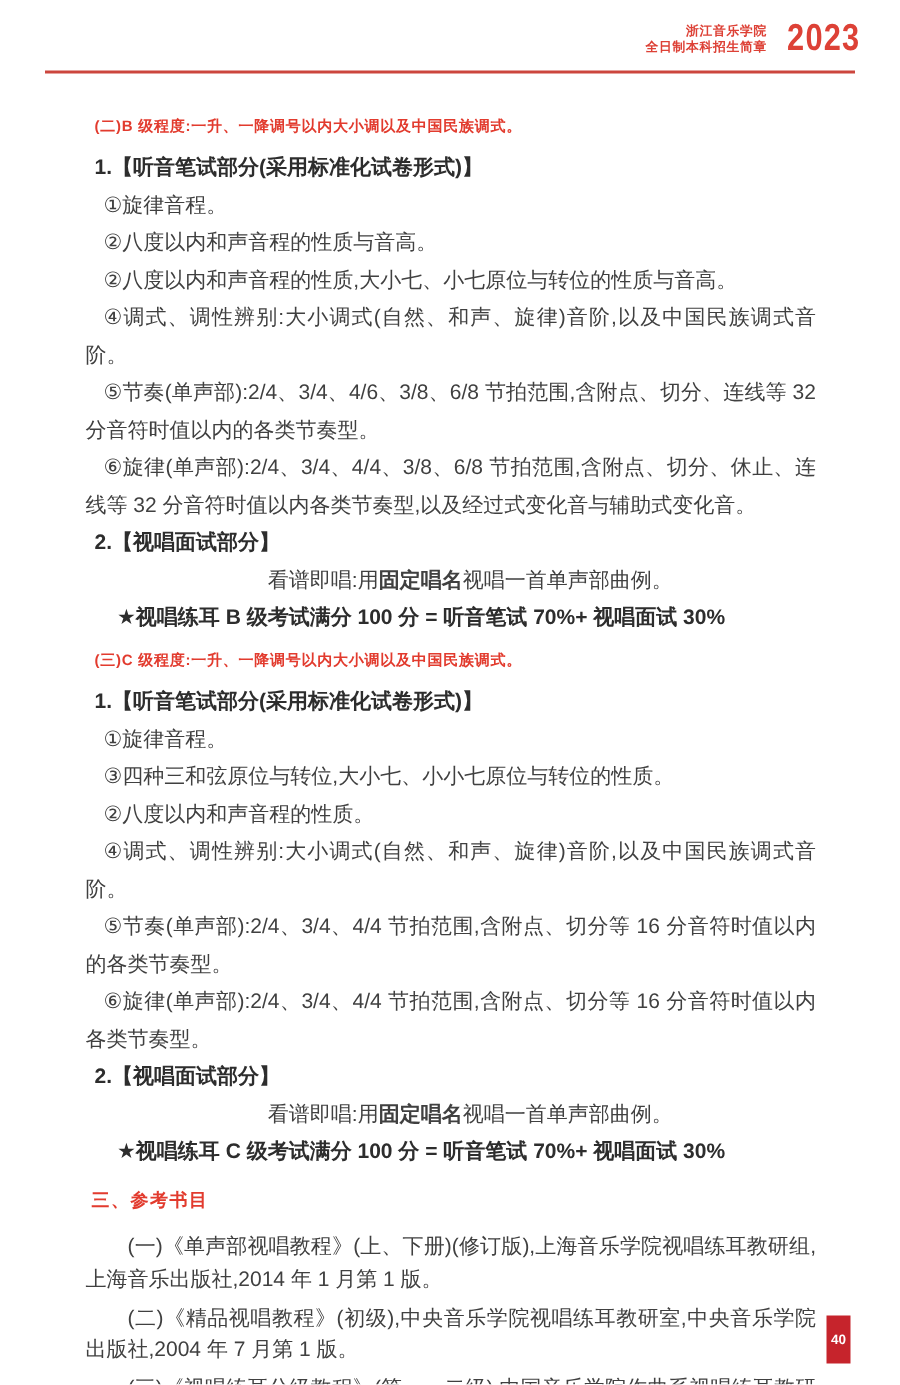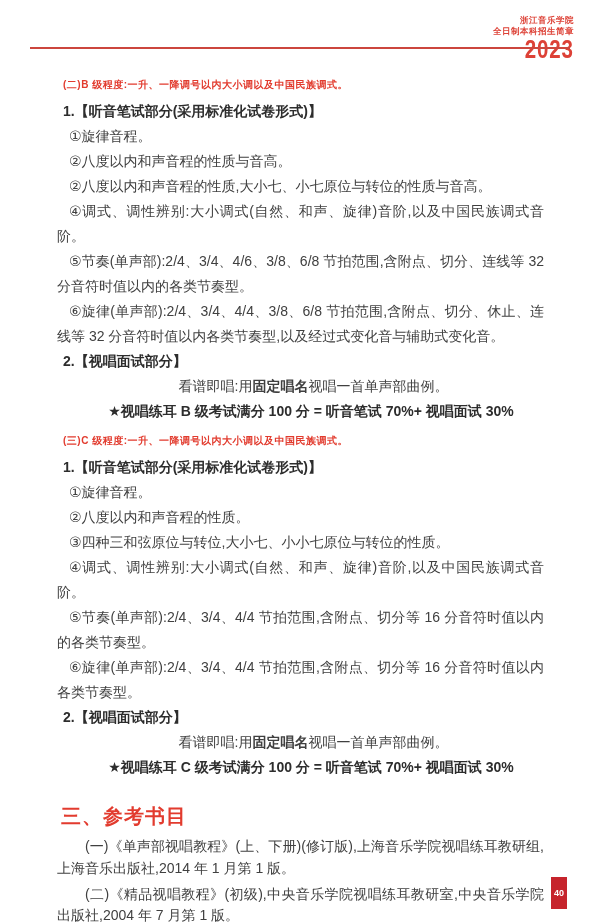--- a/index.html
+++ b/index.html
@@ -38,41 +38,41 @@
   }
   .blk{margin:0;}
   .blk-section{
     color:var(--red,#e23b2e);font-weight:700;font-size:10px;
     text-indent:6px;letter-spacing:0.5px;margin:4px 0 2px;
     text-align:left;
   }
   .blk-subhead{font-weight:700;color:#2d2d2d;text-indent:6px;text-align:left;}
   .blk-item{text-indent:12px;}
   .blk-plain{text-indent:26px;text-align:center;}
-  .blk-star{font-weight:700;color:#2d2d2d;text-indent:21px;text-align:center;}
+  .blk-star{font-weight:700;color:#2d2d2d;text-indent:21px;text-align:left;}
   .blk-refheading{
-    color:var(--red,#e23b2e);font-weight:700;font-size:20px;
-    letter-spacing:1px;text-indent:4px;margin:24px 0 7px;text-align:left;
+    color:var(--red,#e23b2e);font-weight:700;font-size:12px;
+    letter-spacing:1px;text-indent:4px;margin:8px 0 7px;text-align:left;
   }
   .blk-ref{text-indent:28px;line-height:21.5px;margin:0 0 4.5px;}
   
   .page-badge{
     position:absolute;left:551px;top:877px;
     width:16px;height:32px;
     background:var(--badge,#c6242c);
     color:#ffffff;font-size:9px;font-weight:700;
     display:flex;align-items:center;justify-content:center;
   }
 </style>
 </head>
 <body>
 
 <div class="page" style="--red: #e23b2e; --rule: #cc463d; --badge: #c6242c;">
 
-  <div class="header" style="color: rgb(221, 65, 54); flex-direction: column;">
+  <div class="header" style="color: rgb(221, 65, 54);">
     <div class="header-org">
       <div>浙江音乐学院</div>
       <div>全日制本科招生简章</div>
     </div>
     <div class="header-year">2023</div>
   </div>
 
   <div class="header-rule"></div>
 
   <div class="doc-body">
@@ -83,22 +83,22 @@
       <p class="blk blk-item">②八度以内和声音程的性质,大小七、小七原位与转位的性质与音高。</p>
       <p class="blk blk-item">④调式、调性辨别:大小调式(自然、和声、旋律)音阶,以及中国民族调式音阶。</p>
       <p class="blk blk-item">⑤节奏(单声部):2/4、3/4、4/6、3/8、6/8 节拍范围,含附点、切分、连线等 32 分音符时值以内的各类节奏型。</p>
       <p class="blk blk-item">⑥旋律(单声部):2/4、3/4、4/4、3/8、6/8 节拍范围,含附点、切分、休止、连线等 32 分音符时值以内各类节奏型,以及经过式变化音与辅助式变化音。</p>
       <p class="blk blk-subhead">2.【视唱面试部分】</p>
       <p class="blk blk-plain"><span>看谱即唱:用</span><span style="font-weight: 700;">固定唱名</span><span>视唱一首单声部曲例。</span></p>
       <p class="blk blk-star">★视唱练耳 B 级考试满分 100 分 = 听音笔试 70%+ 视唱面试 30%</p>
       <p class="blk blk-section">(三)C 级程度:一升、一降调号以内大小调以及中国民族调式。</p>
       <p class="blk blk-subhead">1.【听音笔试部分(采用标准化试卷形式)】</p>
       <p class="blk blk-item">①旋律音程。</p>
+      <p class="blk blk-item">③四种三和弦原位与转位,大小七、小小七原位与转位的性质。</p>
       <p class="blk blk-item">②八度以内和声音程的性质。</p>
-      <p class="blk blk-item">③四种三和弦原位与转位,大小七、小小七原位与转位的性质。</p>
       <p class="blk blk-item">④调式、调性辨别:大小调式(自然、和声、旋律)音阶,以及中国民族调式音阶。</p>
       <p class="blk blk-item">⑤节奏(单声部):2/4、3/4、4/4 节拍范围,含附点、切分等 16 分音符时值以内的各类节奏型。</p>
       <p class="blk blk-item">⑥旋律(单声部):2/4、3/4、4/4 节拍范围,含附点、切分等 16 分音符时值以内各类节奏型。</p>
       <p class="blk blk-subhead">2.【视唱面试部分】</p>
       <p class="blk blk-plain"><span>看谱即唱:用</span><span style="font-weight: 700;">固定唱名</span><span>视唱一首单声部曲例。</span></p>
       <p class="blk blk-star">★视唱练耳 C 级考试满分 100 分 = 听音笔试 70%+ 视唱面试 30%</p>
       <p class="blk blk-refheading">三、参考书目</p>
       <p class="blk blk-ref">(一)《单声部视唱教程》(上、下册)(修订版),上海音乐学院视唱练耳教研组,上海音乐出版社,2014 年 1 月第 1 版。</p>
       <p class="blk blk-ref">(二)《精品视唱教程》(初级),中央音乐学院视唱练耳教研室,中央音乐学院出版社,2004 年 7 月第 1 版。</p>
       <p class="blk blk-ref">(三)《视唱练耳分级教程》(第一、二级),中国音乐学院作曲系视唱练耳教研室,高等教育出版社,2004 年 7 月第 1 版。</p>

